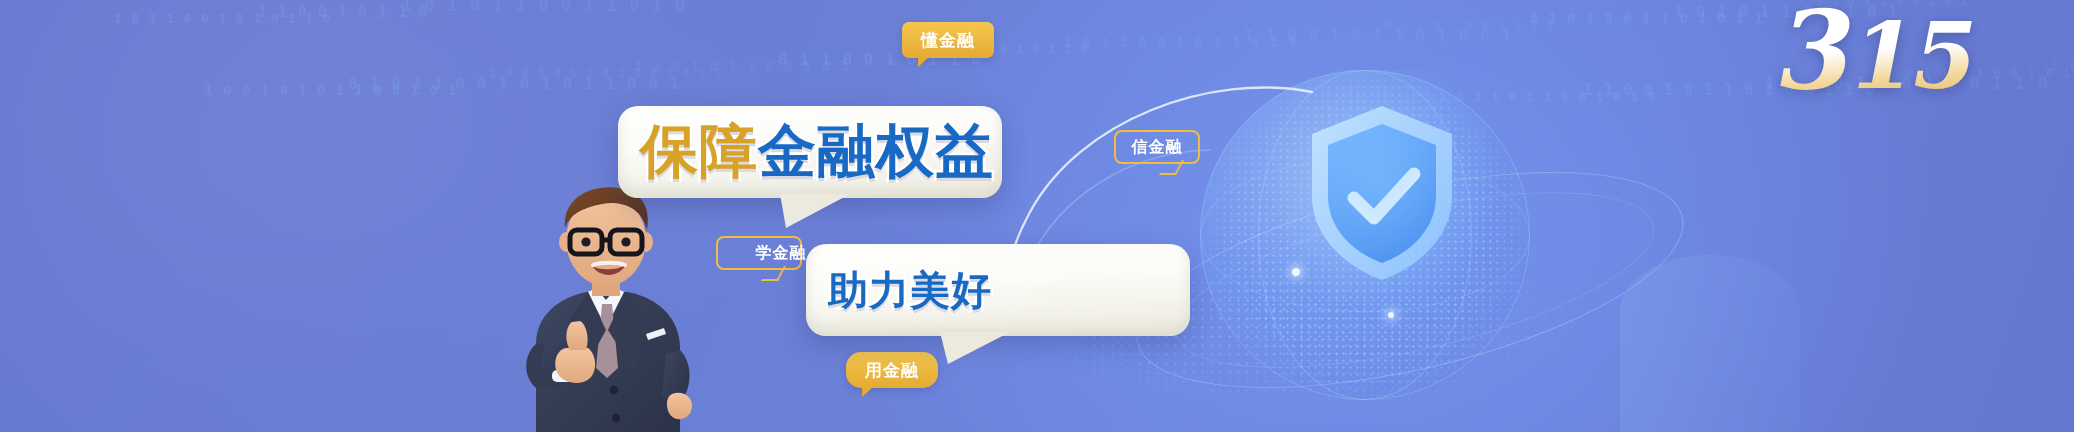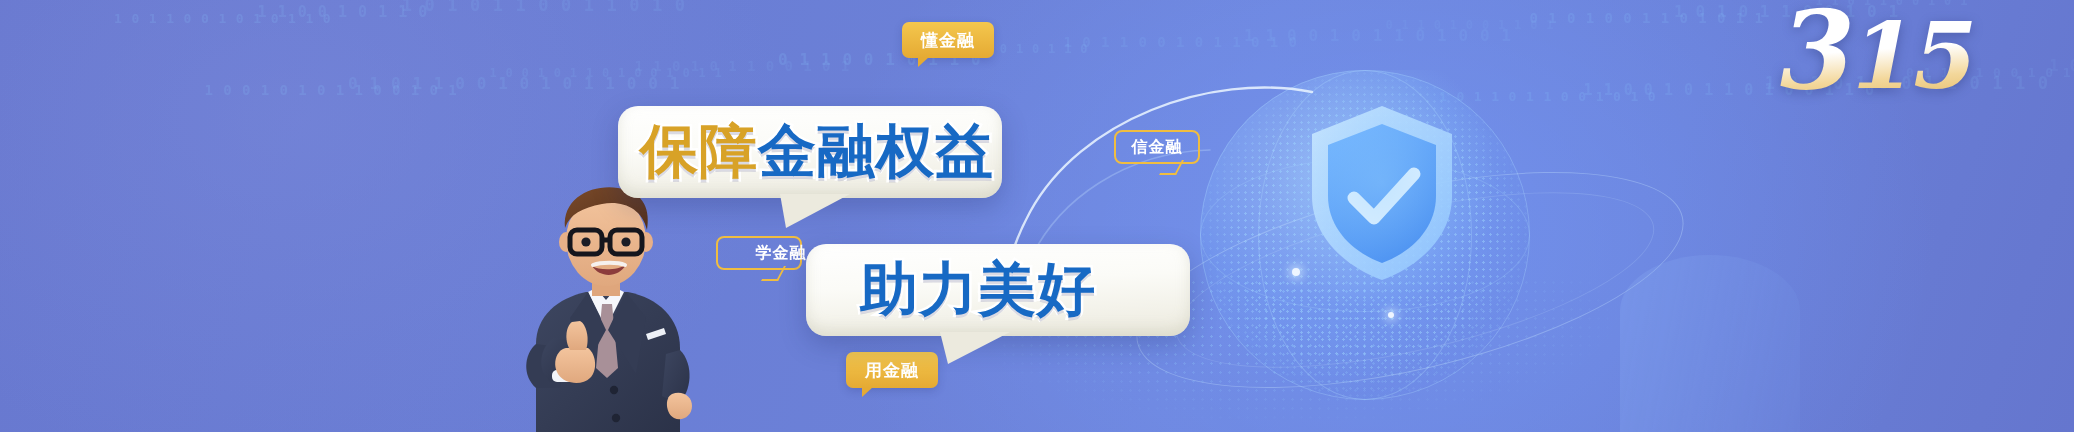--- a/index.html
+++ b/index.html
@@ -557,36 +557,36 @@
   </div>
 
   <div class="tag tag-outline" style="left:1098px; top:130px; width:86px; height:34px; font-size:16px;">
     <span>信金融</span>
   </div>
 
   <div class="tag tag-outline" style="left:700px; top:236px; width:86px; height:34px; font-size:16px;padding-left:44px;">
     <span>学金融</span>
   </div>
 
-  <div class="tag tag-solid" style="left:846px; top:352px; width:92px; height:36px; font-size:17px;">
+  <div class="tag tag-solid" style="left:846px; top:352px; width:92px; height:36px; font-size:17px;border-radius:15px;">
     <span>用金融</span>
   </div>
 
   <div class="bubble" style="left:618px; top:96px; width:384px; height:92px; padding-left:22px;margin-top:10px;">
     <div class="head-text" style="font-size:58px;">
       <span class="ht-gold">保障</span>
       <span class="ht-blue">金融权益</span>
     </div>
     <svg class="tail" style="left:158px; bottom:-32px;" width="78" height="36" viewBox="0 0 78 36">
       <path d="M4 0 L74 0 L10 34 Z" fill="#eceade"></path>
     </svg>
   </div>
 
   <div class="bubble" style="left:806px; top:244px; width:384px; height:92px; padding-left:22px;">
-    <div class="head-text" style="font-size:58px;margin-left:32px;">
+    <div class="head-text" style="font-size:40px;">
       <span class="ht-blue">助力美好</span>
     </div>
     <svg class="tail" style="left:130px; bottom:-30px;" width="78" height="34" viewBox="0 0 78 34">
       <path d="M4 0 L74 0 L12 32 Z" fill="#eceade"></path>
     </svg>
   </div>
 
   <div class="logo-315">
     <div class="num315">
       <span class="d3">3</span><span>15</span>

